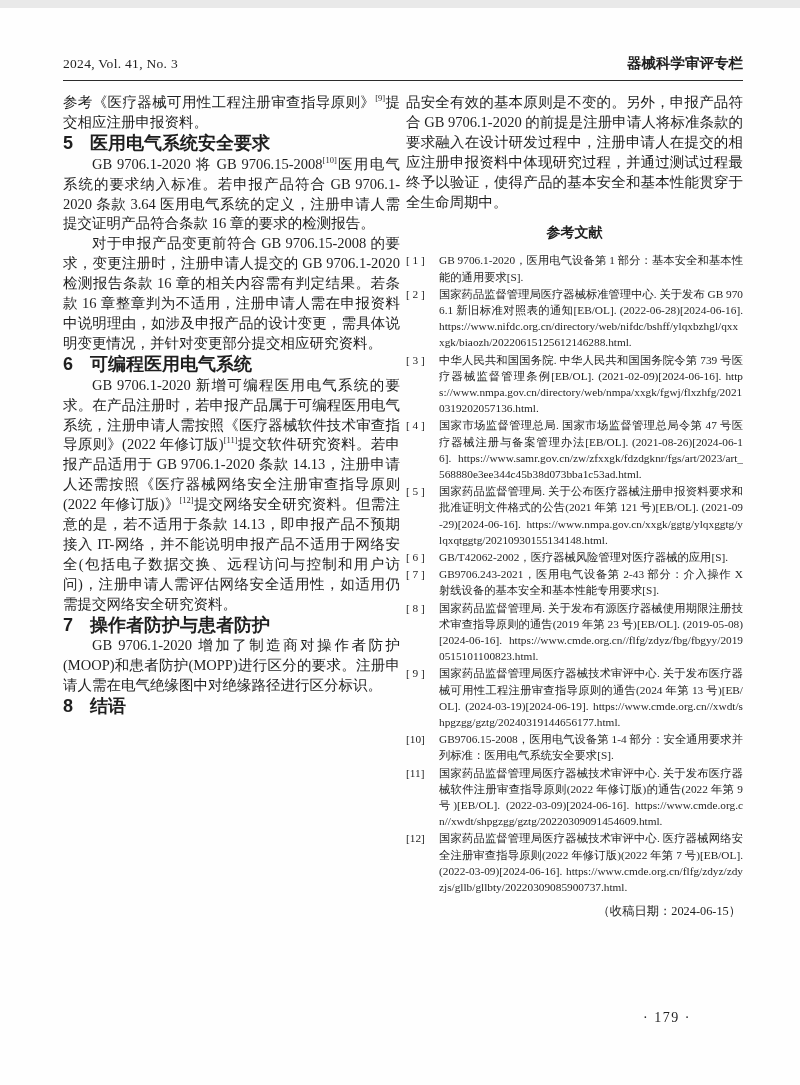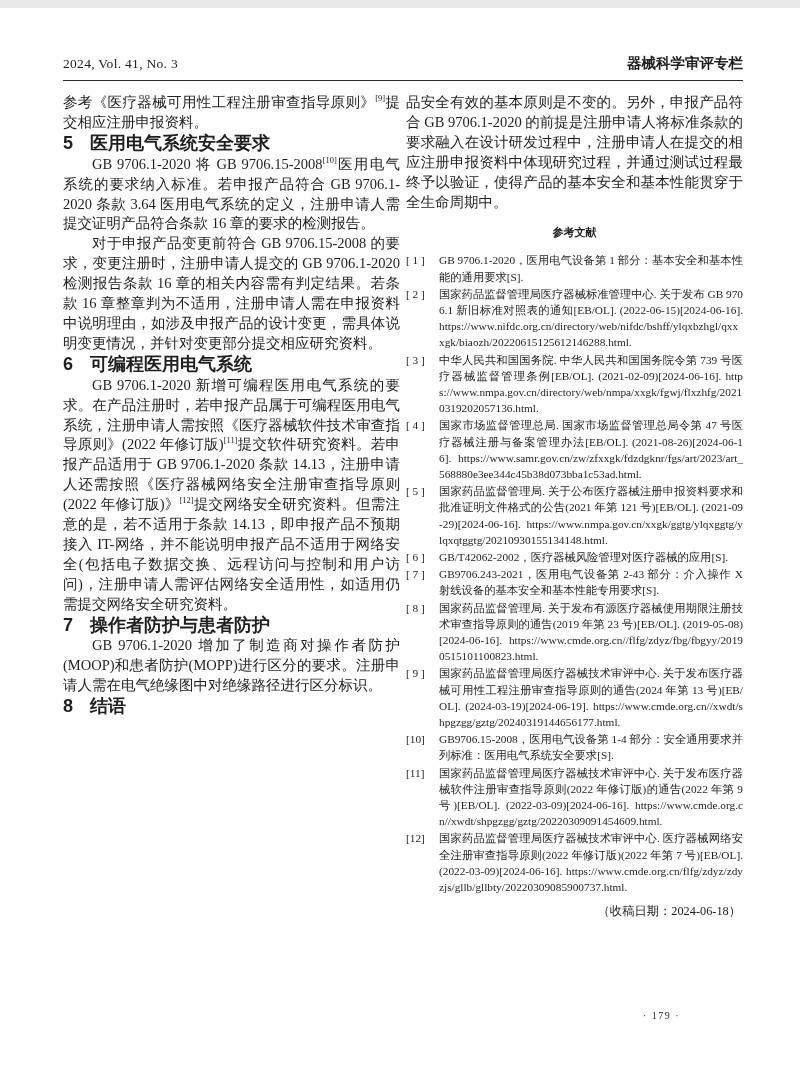--- a/index.html
+++ b/index.html
@@ -29,33 +29,33 @@
   .para{margin:0;}
   .para.indent{text-indent:2em;}
   sup.cite{font-size:8.5px;line-height:0;vertical-align:super;letter-spacing:0;}
   .sec-heading{
     margin:1px 0;
     font-weight:bold;font-size:18px;
     font-family:"Liberation Sans","DejaVu Sans",sans-serif;
   }
   .sec-num{margin-right:.95em;}
   .refs-title{
-    text-align:center;font-weight:bold;font-size:11px;
+    text-align:center;font-weight:bold;font-size:14px;
     font-family:"Liberation Sans","DejaVu Sans",sans-serif;
     margin:11px 0 9px;
   }
   .refs{font-size:11.3px;line-height:16.2px;}
   .ref{position:relative;padding-left:33px;text-align:justify;word-break:break-all;margin:0 0 1px;}
   .ref-label{position:absolute;left:0;top:0;word-break:normal;}
   .received{
     text-align:right;font-size:12.3px;margin-top:7px;padding-right:2px;
   }
   .page-number{
     position:absolute;left:643px;top:1002px;
-    font-size:10px;letter-spacing:1.5px;
+    font-size:14px;letter-spacing:1.5px;
   }
 </style>
 </head>
 <body>
 
 <div class="page">
 
   <header class="page-header">
     <span class="issue-info">2024, Vol. 41, No. 3</span>
     <span class="col-title">器械科学审评专栏</span>
@@ -76,31 +76,31 @@
         <div class="sec-heading"><span class="sec-num">8</span><span>结语</span></div>
       </section>
 
     <section class="column">
       <div id="right-column-blocks">
           <p class="para">品安全有效的基本原则是不变的。另外，申报产品符合 GB 9706.1-2020 的前提是注册申请人将标准条款的要求融入在设计研发过程中，注册申请人在提交的相应注册申报资料中体现研究过程，并通过测试过程最终予以验证，使得产品的基本安全和基本性能贯穿于全生命周期中。</p>
         </div>
       <div class="refs-title">参考文献</div>
       <div class="refs" id="references-list">
           <div class="ref"><span class="ref-label">[ 1 ]</span><span>GB 9706.1-2020，医用电气设备第 1 部分：基本安全和基本性能的通用要求[S].</span></div>
-          <div class="ref"><span class="ref-label">[ 2 ]</span><span>国家药品监督管理局医疗器械标准管理中心. 关于发布 GB 9706.1 新旧标准对照表的通知[EB/OL]. (2022-06-15)[2024-06-16]. https://www.nifdc.org.cn/directory/web/nifdc/bshff/ylqxbzhgl/qxxxgk/biaozh/20220615125612146288.html.</span></div>
+          <div class="ref"><span class="ref-label">[ 2 ]</span><span>国家药品监督管理局医疗器械标准管理中心. 关于发布 GB 9706.1 新旧标准对照表的通知[EB/OL]. (2022-06-28)[2024-06-16]. https://www.nifdc.org.cn/directory/web/nifdc/bshff/ylqxbzhgl/qxxxgk/biaozh/20220615125612146288.html.</span></div>
           <div class="ref"><span class="ref-label">[ 3 ]</span><span>中华人民共和国国务院. 中华人民共和国国务院令第 739 号医疗器械监督管理条例[EB/OL]. (2021-02-09)[2024-06-16]. https://www.nmpa.gov.cn/directory/web/nmpa/xxgk/fgwj/flxzhfg/20210319202057136.html.</span></div>
           <div class="ref"><span class="ref-label">[ 4 ]</span><span>国家市场监督管理总局. 国家市场监督管理总局令第 47 号医疗器械注册与备案管理办法[EB/OL]. (2021-08-26)[2024-06-16]. https://www.samr.gov.cn/zw/zfxxgk/fdzdgknr/fgs/art/2023/art_568880e3ee344c45b38d073bba1c53ad.html.</span></div>
           <div class="ref"><span class="ref-label">[ 5 ]</span><span>国家药品监督管理局. 关于公布医疗器械注册申报资料要求和批准证明文件格式的公告(2021 年第 121 号)[EB/OL]. (2021-09-29)[2024-06-16]. https://www.nmpa.gov.cn/xxgk/ggtg/ylqxggtg/ylqxqtggtg/20210930155134148.html.</span></div>
           <div class="ref"><span class="ref-label">[ 6 ]</span><span>GB/T42062-2002，医疗器械风险管理对医疗器械的应用[S].</span></div>
           <div class="ref"><span class="ref-label">[ 7 ]</span><span>GB9706.243-2021，医用电气设备第 2-43 部分：介入操作 X 射线设备的基本安全和基本性能专用要求[S].</span></div>
           <div class="ref"><span class="ref-label">[ 8 ]</span><span>国家药品监督管理局. 关于发布有源医疗器械使用期限注册技术审查指导原则的通告(2019 年第 23 号)[EB/OL]. (2019-05-08)[2024-06-16]. https://www.cmde.org.cn//flfg/zdyz/fbg/fbgyy/20190515101100823.html.</span></div>
           <div class="ref"><span class="ref-label">[ 9 ]</span><span>国家药品监督管理局医疗器械技术审评中心. 关于发布医疗器械可用性工程注册审查指导原则的通告(2024 年第 13 号)[EB/OL]. (2024-03-19)[2024-06-19]. https://www.cmde.org.cn//xwdt/shpgzgg/gztg/20240319144656177.html.</span></div>
           <div class="ref"><span class="ref-label">[10]</span><span>GB9706.15-2008，医用电气设备第 1-4 部分：安全通用要求并列标准：医用电气系统安全要求[S].</span></div>
           <div class="ref"><span class="ref-label">[11]</span><span>国家药品监督管理局医疗器械技术审评中心. 关于发布医疗器械软件注册审查指导原则(2022 年修订版)的通告(2022 年第 9 号)[EB/OL]. (2022-03-09)[2024-06-16]. https://www.cmde.org.cn//xwdt/shpgzgg/gztg/20220309091454609.html.</span></div>
           <div class="ref"><span class="ref-label">[12]</span><span>国家药品监督管理局医疗器械技术审评中心. 医疗器械网络安全注册审查指导原则(2022 年修订版)(2022 年第 7 号)[EB/OL]. (2022-03-09)[2024-06-16]. https://www.cmde.org.cn/flfg/zdyz/zdyzjs/gllb/gllbty/20220309085900737.html.</span></div>
         </div>
-      <div class="received">（收稿日期：2024-06-18）</div>
+      <div class="received">（收稿日期：2024-06-15）</div>
     </section>
   </main>
 
   <div class="page-number">· 179 ·</div>
 
 </div>
 
 </body></html>

